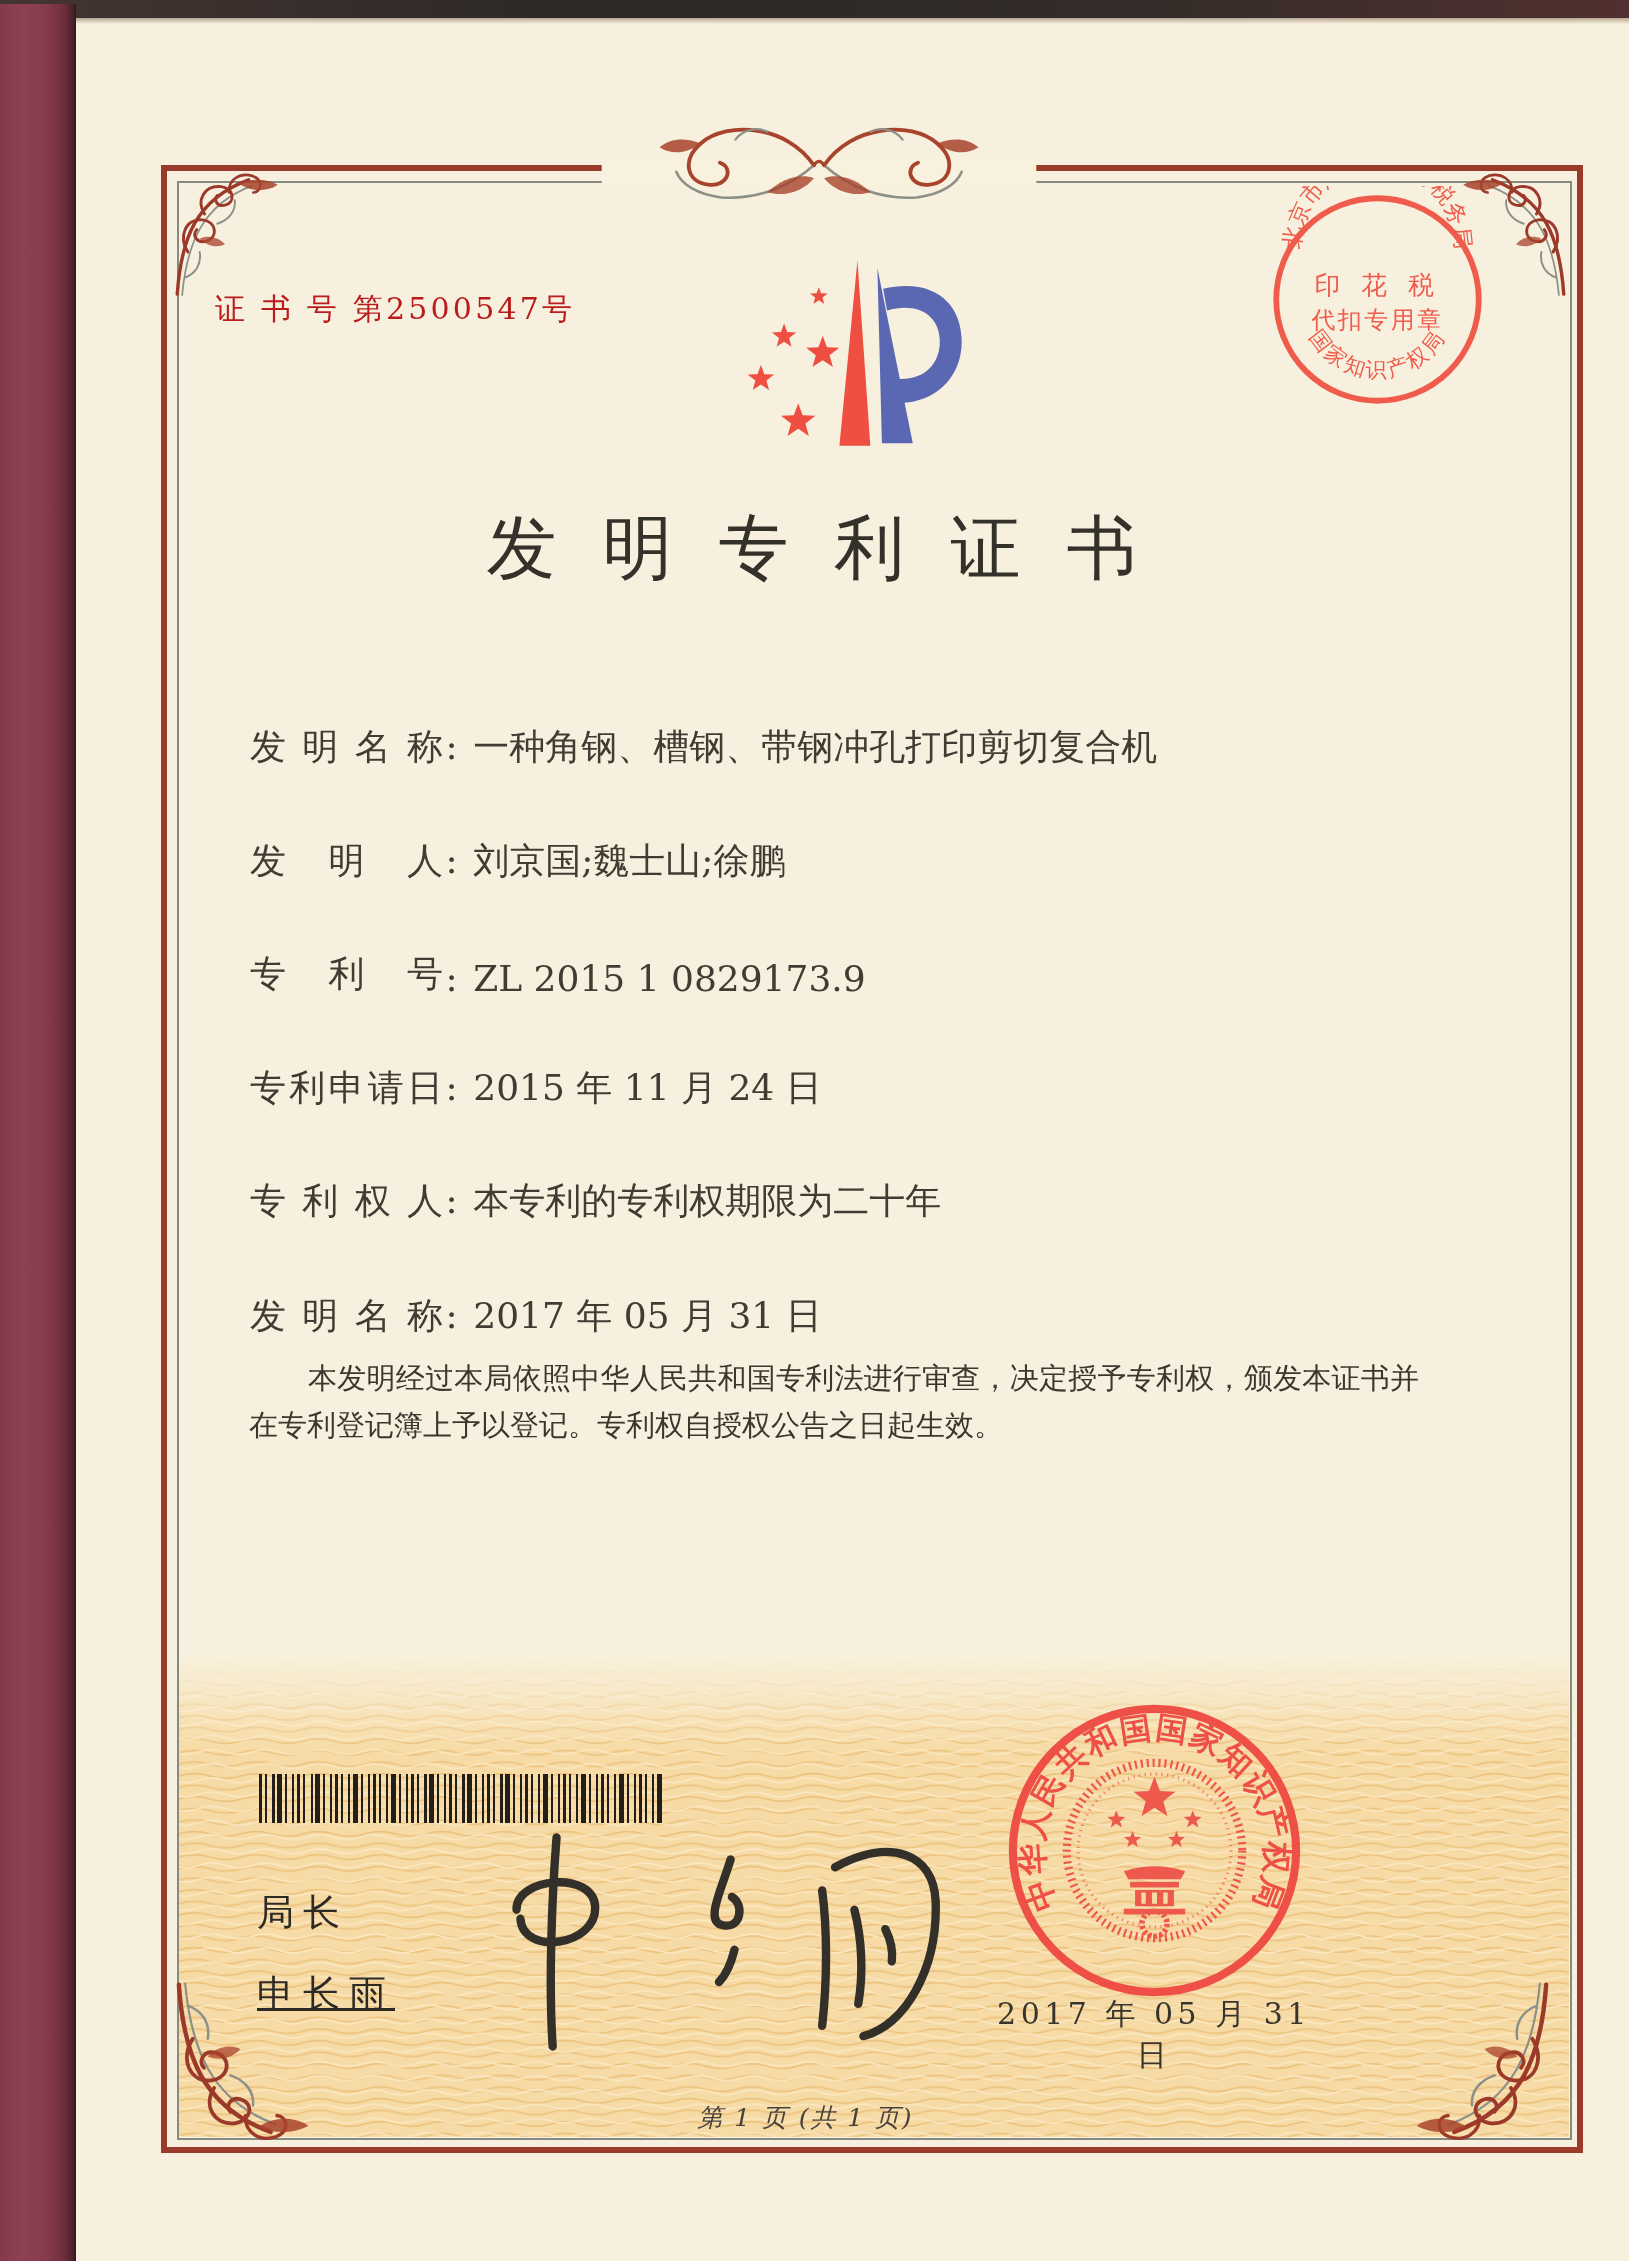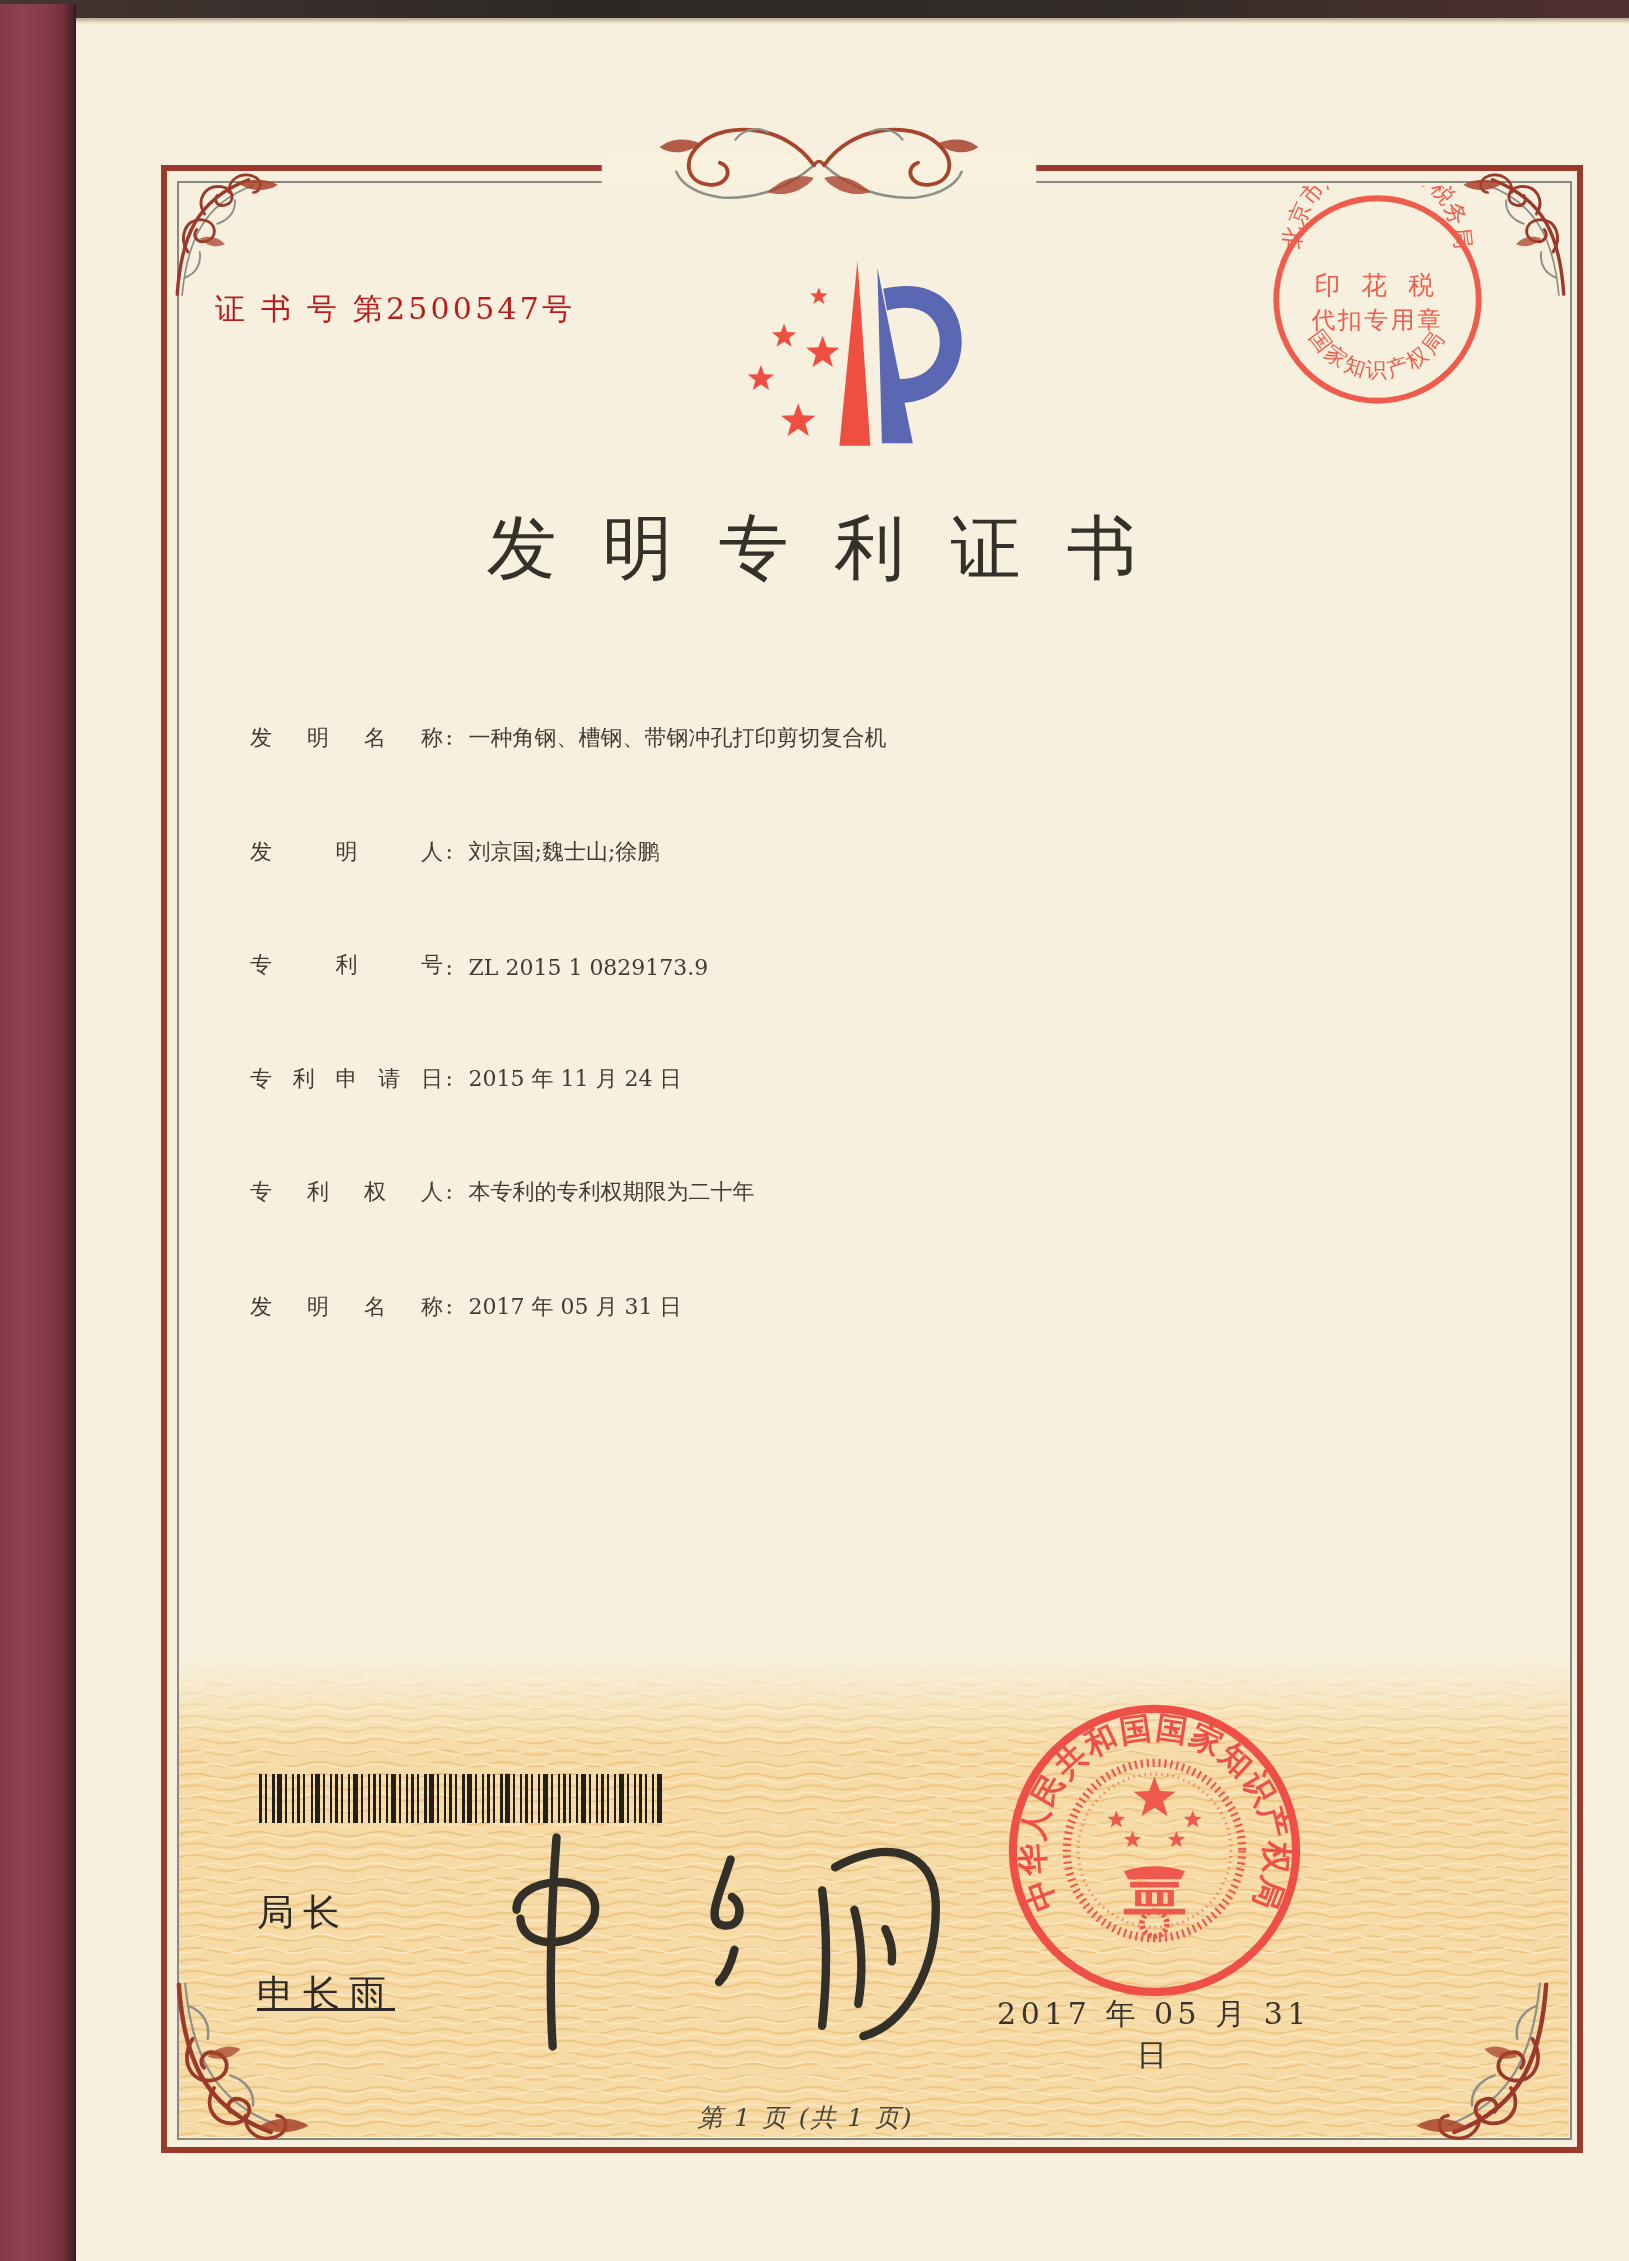--- a/index.html
+++ b/index.html
@@ -23,21 +23,21 @@
     box-sizing:border-box;border:2.6px solid #868a80;z-index:1;}
   
   .tan-zone{position:absolute;left:179px;top:1654px;width:1390px;height:483px;z-index:0;}
   .tan-fade{position:absolute;left:179px;top:1654px;width:1390px;height:97px;z-index:0;
     background:linear-gradient(180deg,#f8f1dd 0%,rgba(248,241,221,0) 100%);}
   
   .cert-no{position:absolute;left:215px;top:289px;font-size:30px;letter-spacing:3.2px;color:#b91c1c;z-index:2;}
   .main-title{position:absolute;left:8px;top:502px;width:1630px;text-align:center;
     font-size:70px;font-weight:500;letter-spacing:46px;padding-left:23px;box-sizing:border-box;
     color:#34302a;z-index:2;}
-  .field-row{position:absolute;left:250px;font-size:22px;color:#403c33;white-space:nowrap;z-index:2;}
+  .field-row{position:absolute;left:250px;font-size:36px;color:#403c33;white-space:nowrap;z-index:2;}
   .field-row .lbl{display:inline-block;width:193px;text-align:justify;text-align-last:justify;vertical-align:bottom;}
   .field-row .colon{margin:0 15.5px 0 2.6px;}
   .body-text{position:absolute;left:249px;top:1355px;width:1170px;z-index:2;
     font-size:29px;line-height:47px;text-align:justify;color:#3b372e;}
   .body-text p{margin:0;text-indent:59px;}
   .director-title{position:absolute;left:257px;top:1888px;font-size:37px;letter-spacing:9px;
     font-family:"DejaVu Sans","Liberation Sans",sans-serif;color:#2d2a25;z-index:2;}
   .director-name{position:absolute;left:257px;top:1969px;font-size:37px;letter-spacing:9px;
     font-family:"DejaVu Sans","Liberation Sans",sans-serif;color:#2d2a25;z-index:2;text-decoration:underline;}
   .seal-date{position:absolute;left:993px;top:1994px;width:322px;text-align:center;
@@ -188,20 +188,21 @@
   <span class="lbl">专利申请日</span><span class="colon">:</span><span class="val">2015 年 11 月 24 日</span>
 </div>
 <div class="field-row" style="top:1177px">
   <span class="lbl">专利权人</span><span class="colon">:</span><span class="val">本专利的专利权期限为二十年</span>
 </div>
 <div class="field-row" style="top:1292px">
   <span class="lbl">发明名称</span><span class="colon">:</span><span class="val">2017 年 05 月 31 日</span>
 </div>
 
 <div class="body-text">
+  <p>本发明经过本局依照中华人民共和国专利法进行审查，决定授予专利权，颁发本证书并在专利登记簿上予以登记。专利权自授权公告之日起生效。</p>
 </div>
 
 <div class="barcode"></div>
 
 <div class="director-title">局长</div>
 <div class="director-name">申长雨</div>
 
 <svg class="signature" width="490" height="258" viewBox="0 0 760 400">
   <g fill="none" stroke="#33302a" stroke-width="13" stroke-linecap="round">
     <path d="M128 38 C 120 140 116 270 122 362"></path>

